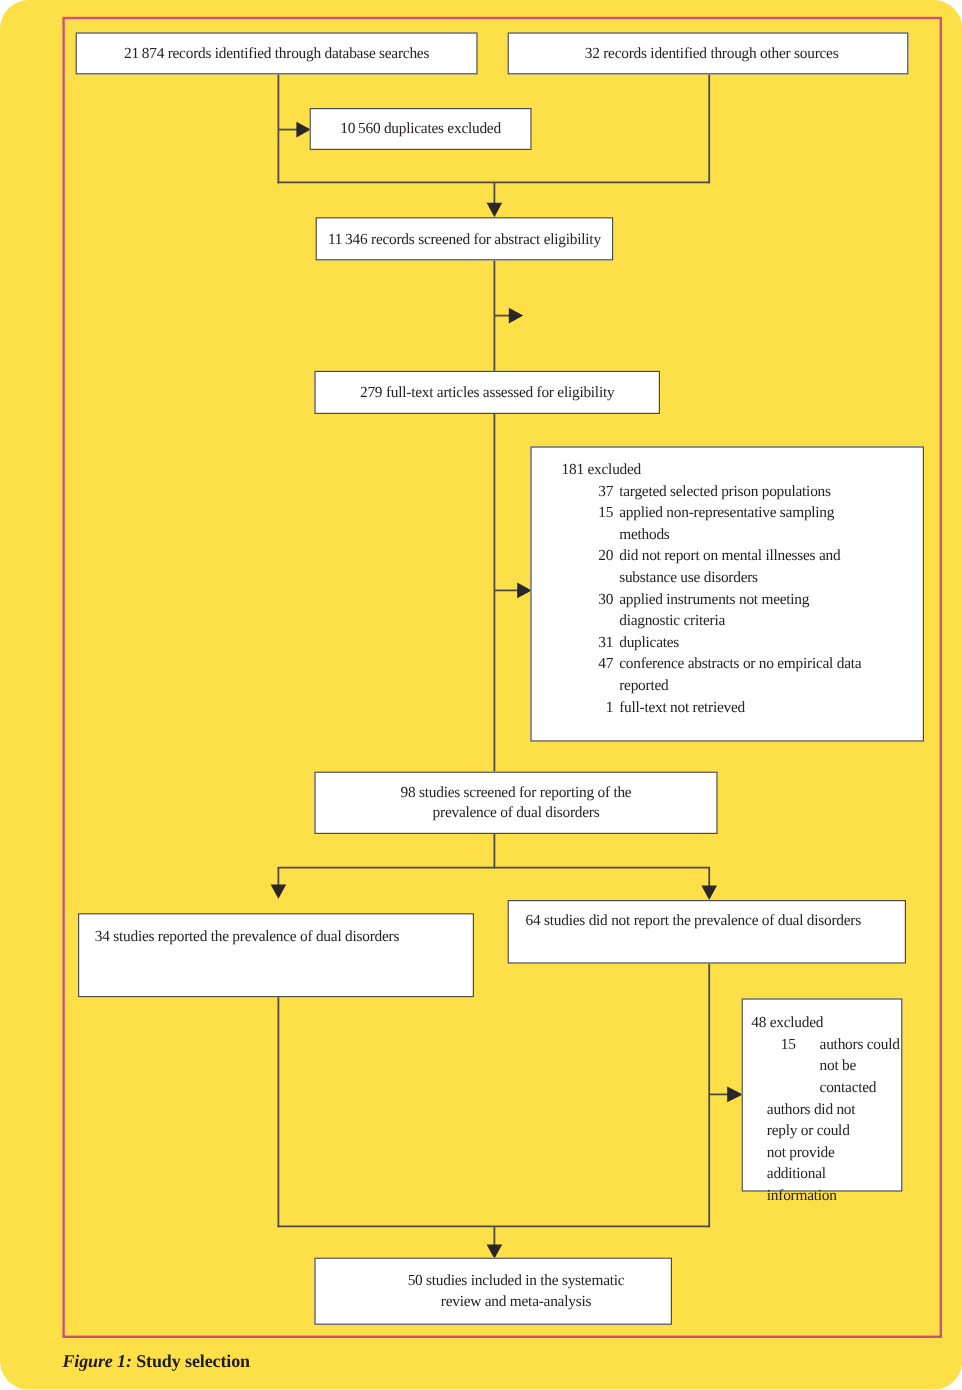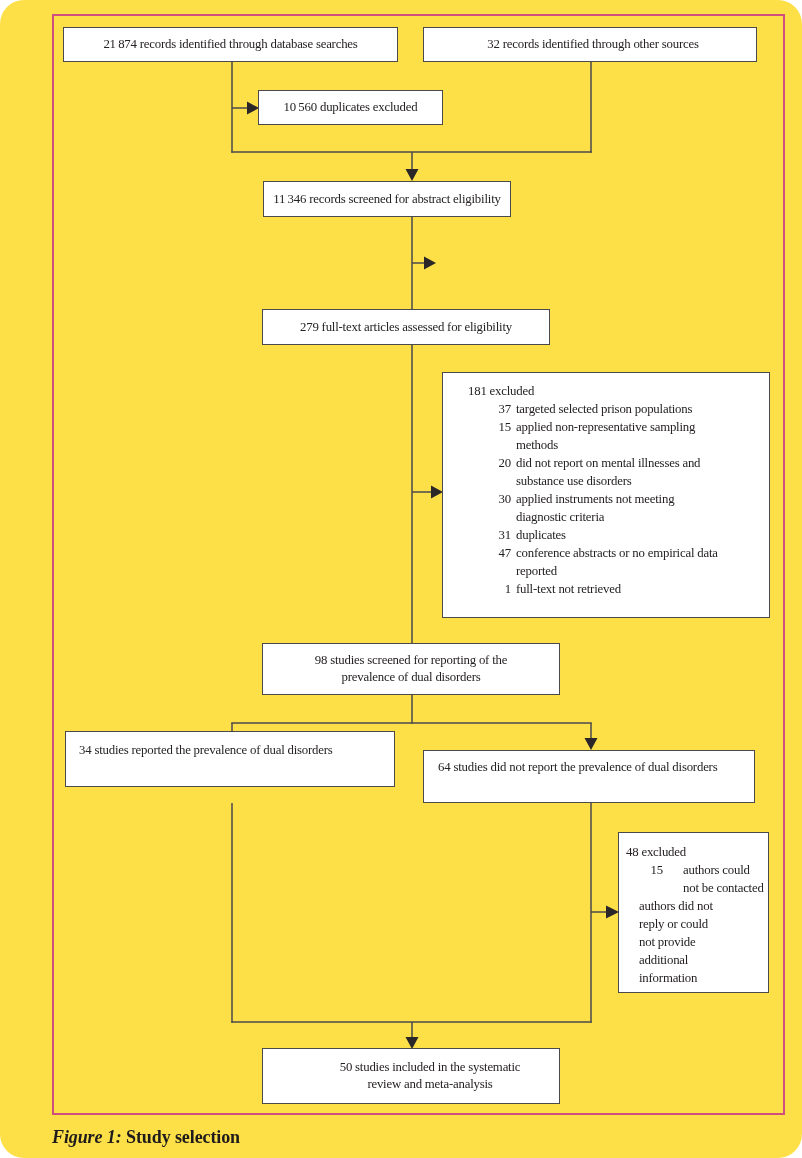--- a/index.html
+++ b/index.html
@@ -13,34 +13,34 @@
   .center{display:flex;align-items:center;justify-content:center;text-align:center;padding:0 8px;}
   .vleft{display:flex;align-items:center;padding:0 8px 0 14px;text-align:left;}
   .pre{white-space:pre-line;}
   #box-database{left:63px;top:27px;width:335px;height:35px;}
   #box-other{left:423px;top:27px;width:334px;height:35px;}
   #box-duplicates{left:258px;top:90px;width:185px;height:35px;justify-content:center;}
   #box-screened{left:263px;top:181px;width:248px;height:36px;}
   #box-abstract-excl{left:435px;top:245px;width:335px;height:35px;}
   #box-fulltext{left:262px;top:309px;width:288px;height:36px;}
   #box-fulltext-excl{left:442px;top:372px;width:328px;height:246px;padding:9px 6px 0 0;line-height:18px;}
-  #box-prev-screened{left:262px;top:643px;width:298px;height:52px;}
-  #box-reported{left:65px;top:731px;width:330px;height:56px;padding:10px 8px 0 13px;}
+  #box-prev-screened{left:262px;top:643px;width:336px;height:52px;}
+  #box-reported{left:65px;top:761px;width:330px;height:70px;padding:10px 8px 0 13px;}
   #box-not-reported{left:423px;top:750px;width:332px;height:53px;padding:8px 4px 12px 34px;text-indent:-20px;}
-  #box-authors-excl{left:618px;top:832px;width:151px;height:161px;padding:10px 0 0 0;line-height:18px;}
+  #box-authors-excl{left:618px;top:832px;width:134px;height:161px;padding:10px 0 0 0;line-height:18px;}
   #box-included{left:262px;top:1048px;width:298px;height:56px;padding-left:46px;}
   .xtitle{margin-left:25px;}
   .xi{display:flex;}
   .xn{flex:none;width:68px;text-align:right;}
   .xt{margin-left:5px;white-space:pre-line;}
   .ktitle{margin-left:7px;}
   .ki{display:flex;}
   .kn{flex:none;width:44px;text-align:right;}
   .kt{margin-left:20px;white-space:pre-line;}
-  #caption{position:absolute;left:52px;top:1127px;font-size:18px;font-weight:bold;color:#1f1b1c;letter-spacing:-0.1px;}
+  #caption{position:absolute;left:52px;top:1127px;font-size:15px;font-weight:bold;color:#1f1b1c;letter-spacing:-0.1px;}
   #caption .lab{font-style:italic;}
   .cline{stroke:#4a4a4c;stroke-width:1.5;fill:none;}
   .ahead{fill:#2b2728;stroke:none;}
 </style>
 </head>
 <body>
 
 <div id="page">
 
   <div id="frame"></div>

